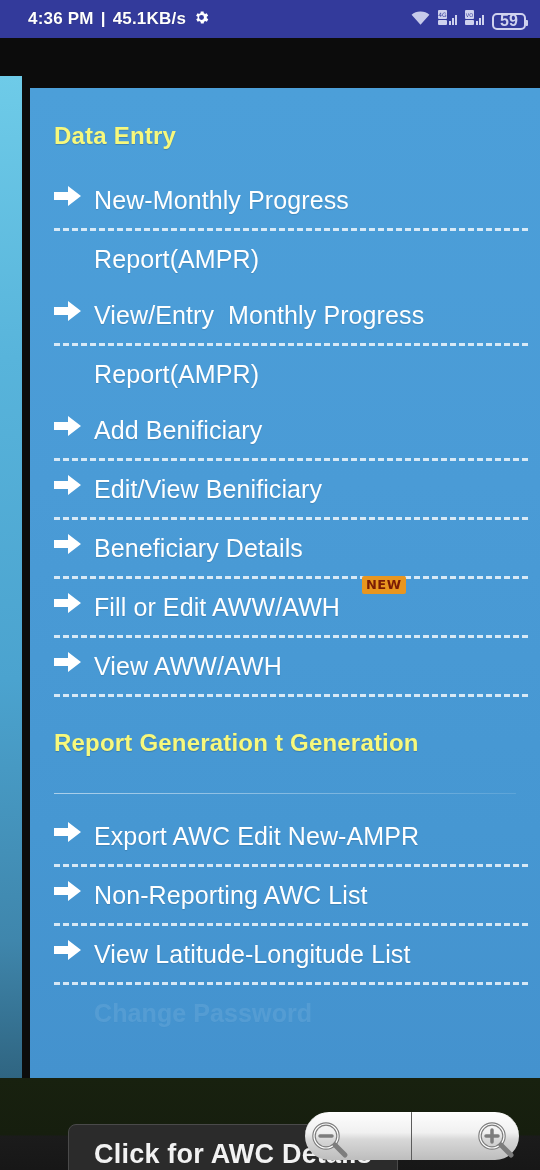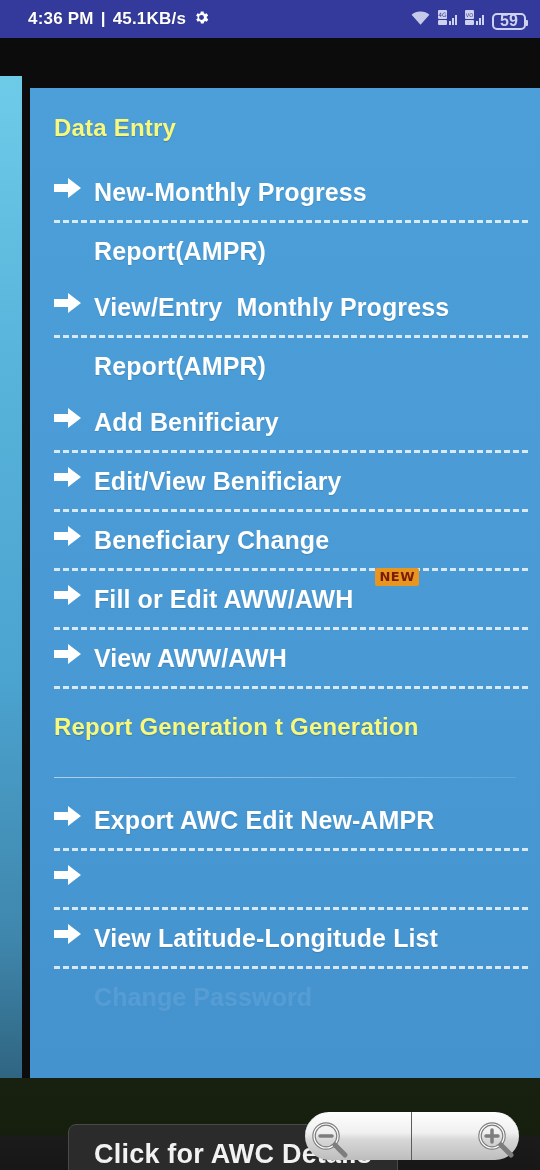--- a/index.html
+++ b/index.html
@@ -55,20 +55,21 @@
     position:absolute; left:30px; top:88px; width:510px; height:990px;
     background:linear-gradient(180deg,#4c9fd9 0%,#4a9bd6 40%,#4697d2 75%,#4492ce 100%);
     overflow:hidden;
   }
   #drawer-scroll{ position:relative; padding:0 0 0 0; }
 
   .section-head{
     color:#f7f87c; font-size:24px; font-weight:bold;
     padding:28px 0 0 24px; letter-spacing:.2px;
     text-shadow:0 1px 1px rgba(0,0,0,.18);
+    margin-top:8px;
   }
   #head-data-entry{ padding-top:26px; }
   #head-report-gen{ padding-top:24px; }
 
   .head-rule{
     height:1px; margin:36px 24px 0 24px;
     background:linear-gradient(90deg,rgba(255,255,255,.55),rgba(255,255,255,.12));
   }
 
   .menu{ margin-top:22px; }
@@ -78,21 +79,21 @@
     display:flex; align-items:flex-start; gap:12px;
     padding:0 16px 0 24px;
     min-height:56px;
     cursor:pointer;
   }
   .arrow-ico{
     flex:0 0 auto; margin-top:13px;
   }
   .mi-label{
     color:#ffffff; font-size:25px; line-height:56px;
-    letter-spacing:.1px; white-space:pre; font-weight:700;
+    letter-spacing:.1px; white-space:pre; font-weight:400;
     text-shadow:0 1px 1px rgba(0,0,0,.13);
   }
   .item-divider{
     height:0; margin:0 12px 0 24px;
     border-top:3px dashed rgba(255,255,255,.78);
   }
   .badge-new{
     display:inline-block; vertical-align:middle;
     background:#e8961f; color:#7a1c05;
     font-size:13px; font-weight:bold; letter-spacing:.5px;
@@ -248,21 +249,21 @@
         <span class="mi-label">Edit/View Benificiary</span>
       </div>
       <div class="item-divider"></div>
 
       <div class="menu-item">
         <span class="arrow-ico">
           <svg width="28" height="22" viewBox="0 0 28 22">
               <path fill="#ffffff" d="M0 7h14V1l13 10-13 10v-6H0z"></path>
             </svg>
         </span>
-        <span class="mi-label">Beneficiary Change</span>
+        <span class="mi-label">Beneficiary Details</span>
       </div>
       <div class="item-divider"></div>
 
       <div class="menu-item">
         <span class="arrow-ico">
           <svg width="28" height="22" viewBox="0 0 28 22">
               <path fill="#ffffff" d="M0 7h14V1l13 10-13 10v-6H0z"></path>
             </svg>
         </span>
         <span class="mi-label">Fill or Edit AWW/AWH</span>
@@ -295,20 +296,21 @@
         <span class="mi-label">Export AWC Edit New-AMPR</span>
       </div>
       <div class="item-divider"></div>
 
       <div class="menu-item">
         <span class="arrow-ico">
           <svg width="28" height="22" viewBox="0 0 28 22">
               <path fill="#ffffff" d="M0 7h14V1l13 10-13 10v-6H0z"></path>
             </svg>
         </span>
+        <span class="mi-label">Non-Reporting AWC List</span>
       </div>
       <div class="item-divider"></div>
 
       <div class="menu-item">
         <span class="arrow-ico">
           <svg width="28" height="22" viewBox="0 0 28 22">
               <path fill="#ffffff" d="M0 7h14V1l13 10-13 10v-6H0z"></path>
             </svg>
         </span>
         <span class="mi-label">View Latitude-Longitude List</span>

